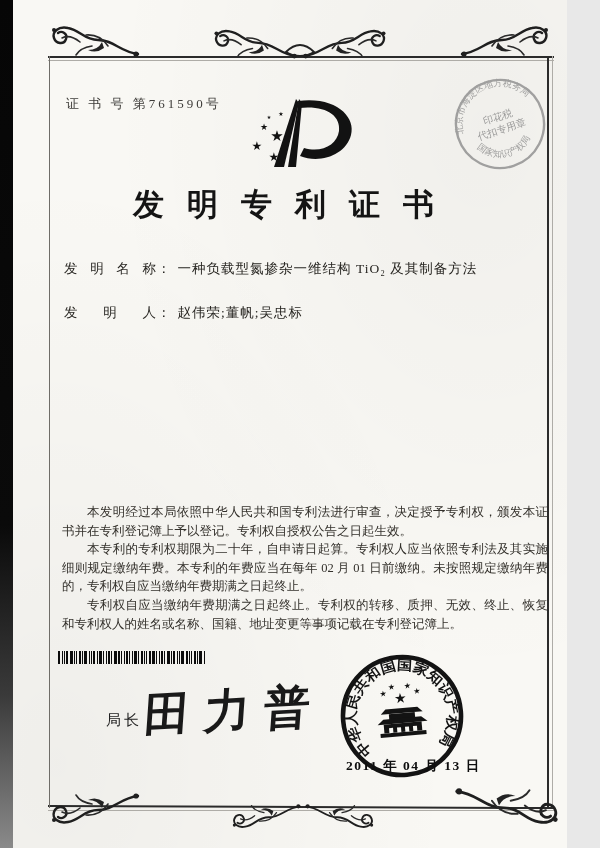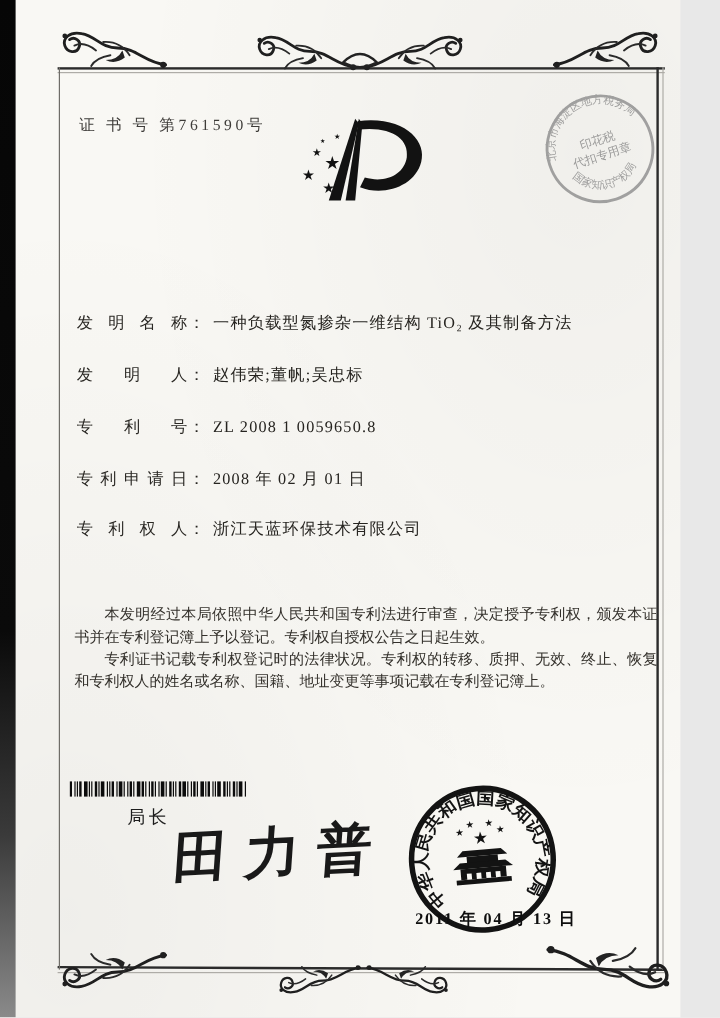--- a/index.html
+++ b/index.html
@@ -37,21 +37,21 @@
   .field .colon{margin:0 7px 0 1px;}
   .field .val{letter-spacing:1px;}
   
   .paras{position:absolute;left:62px;top:503px;width:486px;font-size:12.5px;
     line-height:18.6px;text-align:justify;color:#33302b;}
   .paras p{margin:0;text-indent:2em;}
   
   .barcode{position:absolute;left:58px;top:651px;height:13px;width:244px;display:flex;overflow:hidden;}
   .barcode i{display:block;height:13px;background:#0c0c0c;flex:none;}
   .barcode b{display:block;height:13px;background:transparent;flex:none;}
-  .sig-label{position:absolute;left:106px;top:672px;font-size:15px;letter-spacing:3px;color:#1d1d1d;}
+  .sig-label{position:absolute;left:106px;top:711px;font-size:15px;letter-spacing:3px;color:#1d1d1d;}
   .sig-name{position:absolute;left:144px;top:680px;font-size:46px;font-weight:bold;
     letter-spacing:14px;color:#191919;transform:rotate(-3deg) skewX(-7deg);white-space:nowrap;}
   .seal{position:absolute;left:336px;top:650px;width:132px;height:132px;transform:rotate(-5deg);}
   .seal-date{position:absolute;left:346px;top:757px;font-size:13.5px;font-weight:bold;
     letter-spacing:1.5px;color:#0e0e0e;white-space:nowrap;z-index:5;}
   .footer{position:absolute;left:60px;top:791px;width:330px;text-align:center;
     font-size:11.5px;letter-spacing:2.5px;color:#2e2c29;}
 </style>
 </head>
 <body>
@@ -125,20 +125,21 @@
         <text x="45" y="48" font-size="15">★</text>
         <text x="25" y="57" font-size="12">★</text>
         <text x="42" y="68" font-size="12">★</text>
         <text x="32" y="37" font-size="9">★</text>
         <text x="49" y="23" font-size="6">★</text>
         <text x="37" y="26" font-size="5">★</text>
       </g>
     </svg>
   </div>
 
+  <div class="title">发明专利证书</div>
 
   <div class="tax-stamp">
     <svg viewBox="0 0 100 100">
       <circle cx="50" cy="50" r="44" fill="none" stroke="#8d8d8d" stroke-width="2.4"></circle>
       <defs>
         <path id="taxTop" d="M12,50 A38,38 0 1 1 88,50"></path>
         <path id="taxBot" d="M17,50 A33,33 0 1 0 83,50"></path>
       </defs>
       <text font-size="9" fill="#8a8a8a" font-family="DejaVu Sans, sans-serif">
         <textPath href="#taxTop" startOffset="2">北京市海淀区地方税务局</textPath>
@@ -148,30 +149,25 @@
       </text>
       <text x="50" y="46" text-anchor="middle" font-size="10" fill="#858585">印花税</text>
       <text x="50" y="59" text-anchor="middle" font-size="10" fill="#858585">代扣专用章</text>
     </svg>
   </div>
 
   <div class="field" style="top:260px">
     <span class="lab">发明名称</span><span class="colon">：</span><span class="val">一种负载型氮掺杂一维结构 TiO₂ 及其制备方法</span></div>
   <div class="field" style="top:304px">
     <span class="lab">发明人</span><span class="colon">：</span><span class="val">赵伟荣;董帆;吴忠标</span></div>
-  <div class="field" style="top:347px">
-    <span class="lab">专利号</span><span class="colon">：</span><span class="val">ZL 2008 1 0059650.8</span></div>
-  <div class="field" style="top:390px">
-    <span class="lab">专利申请日</span><span class="colon">：</span><span class="val">2008 年 02 月 01 日</span></div>
-  <div class="field" style="top:432px">
-    <span class="lab">专利权人</span><span class="colon">：</span><span class="val">浙江天蓝环保技术有限公司</span></div>
 
   <div class="paras">
     <p>本发明经过本局依照中华人民共和国专利法进行审查，决定授予专利权，颁发本证书并在专利登记簿上予以登记。专利权自授权公告之日起生效。</p>
-    <p>专利证书记载专利权登记时的法律状况。专利权的转移、质押、无效、终止、恢复和专利权人的姓名或名称、国籍、地址变更等事项记载在专利登记簿上。</p>
+    <p>本专利的专利权期限为二十年，自申请日起算。专利权人应当依照专利法及其实施细则规定缴纳年费。本专利的年费应当在每年 02 月 01 日前缴纳。未按照规定缴纳年费的，专利权自应当缴纳年费期满之日起终止。</p>
+    <p>专利权自应当缴纳年费期满之日起终止。专利权的转移、质押、无效、终止、恢复和专利权人的姓名或名称、国籍、地址变更等事项记载在专利登记簿上。</p>
   </div>
 
   <div class="barcode" id="barcode">
       <i style="width: 2px;"></i>
       <b style="width: 2px;"></b>
       <i style="width: 1px;"></i>
       <b style="width: 1px;"></b>
       <i style="width: 1px;"></i>
       <b style="width: 1px;"></b>
       <i style="width: 2px;"></i>

